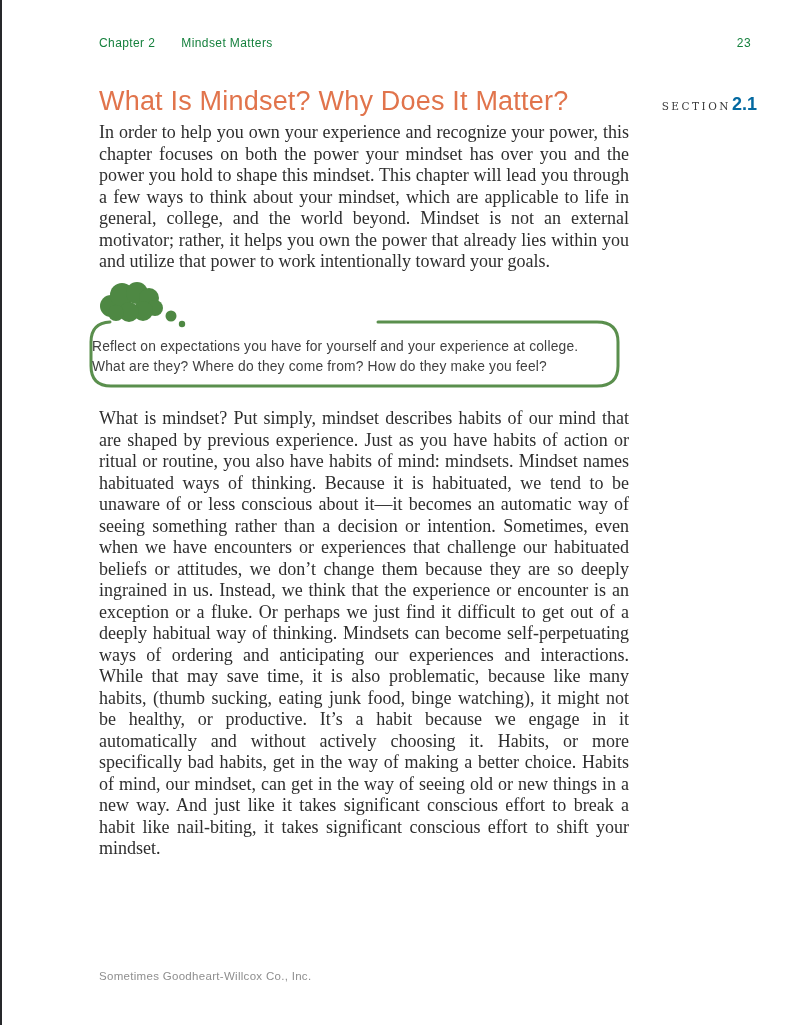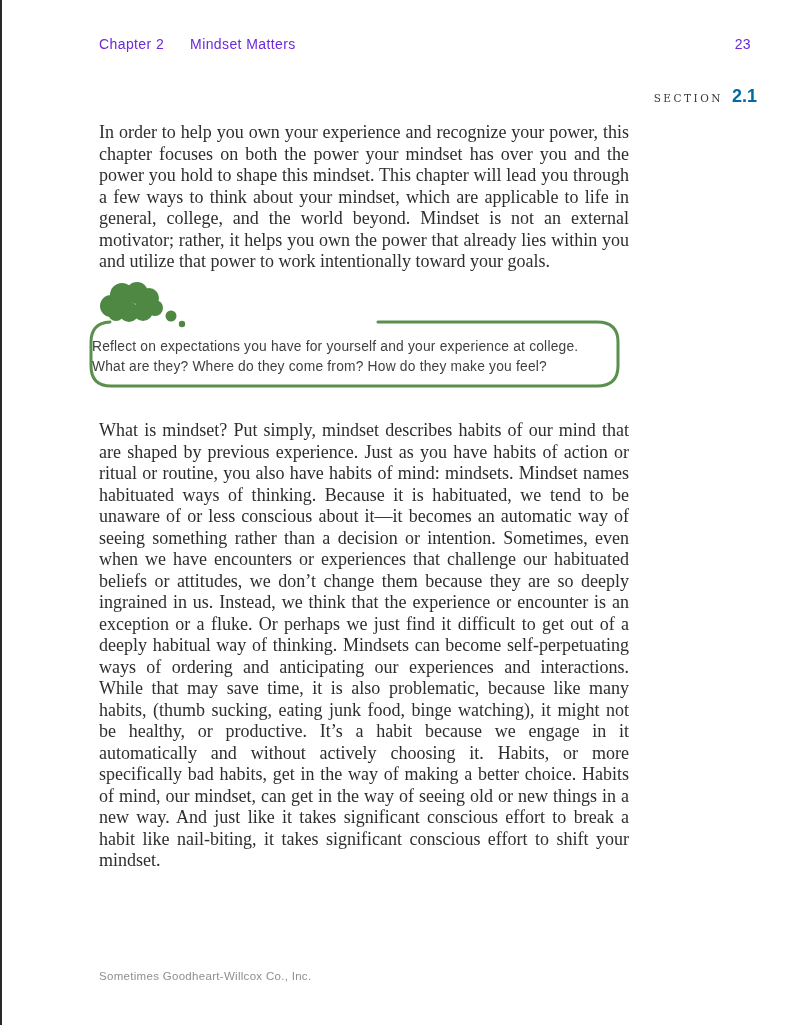--- a/index.html
+++ b/index.html
@@ -22,23 +22,23 @@
     background: #26282b;
   }
 
   
   .running-header {
     position: absolute;
     left: 99px; top: 36px;
     width: 652px;
     display: flex;
     align-items: baseline;
-    font-size: 14px;
+    font-size: 12px;
     letter-spacing: 0.4px;
-    color: #6d28d9;
+    color: #15803d;
   }
   .chapter-label { margin-right: 26px; }
   .page-number { margin-left: auto; }
 
   
   .title-row {
     position: absolute;
     left: 99px; top: 86px;
     width: 658px;
     display: flex;
@@ -48,21 +48,21 @@
     font-size: 27px;
     font-weight: 400;
     letter-spacing: 0.2px;
     color: #e1744c;
     margin: 0;
   }
   .section-group {
     margin-left: auto;
     display: flex;
     align-items: baseline;
-    gap: 9px;
+    gap: 1px;
     white-space: nowrap;
   }
   .section-label {
     font-family: "DejaVu Serif", serif;
     font-size: 10.5px;
     letter-spacing: 2.5px;
     color: #3a3a3a;
   }
   .section-number {
     font-family: Liberation Sans, sans-serif;
@@ -77,21 +77,21 @@
     left: 99px;
     width: 530px;
     font-family: "Liberation Serif", serif;
     font-size: 18px;
     line-height: 21.5px;
     color: #2e2e2e;
     text-align: justify;
     margin: 0;
   }
   .intro-para { top: 122px; }
-  .main-para  { top: 408px; margin-top: 12px; }
+  .main-para  { top: 408px; }
 
   
   .callout {
     position: absolute;
     left: 88px; top: 281px;
     width: 534px; height: 110px;
   }
   .callout-border {
     position: absolute;
     left: 0; top: 0;
@@ -138,20 +138,21 @@
 
   <div class="page-edge"></div>
 
   <div class="running-header">
     <span class="chapter-label">Chapter 2</span>
     <span class="chapter-title">Mindset Matters</span>
     <span class="page-number">23</span>
   </div>
 
   <div class="title-row">
+    <h1 class="page-title">What Is Mindset? Why Does It Matter?</h1>
     <div class="section-group">
       <span class="section-label">SECTION</span>
       <span class="section-number">2.1</span>
     </div>
   </div>
 
   <p class="body-para intro-para">In order to help you own your experience and recognize your power, this chapter focuses on both the power your mindset has over you and the power you hold to shape this mindset. This chapter will lead you through a few ways to think about your mindset, which are applicable to life in general, college, and the world beyond. Mindset is not an external motivator; rather, it helps you own the power that already lies within you and utilize that power to work intentionally toward your goals.</p>
 
   <div class="callout">
     <svg class="callout-border" viewBox="0 0 534 110" fill="none" xmlns="http://www.w3.org/2000/svg">

